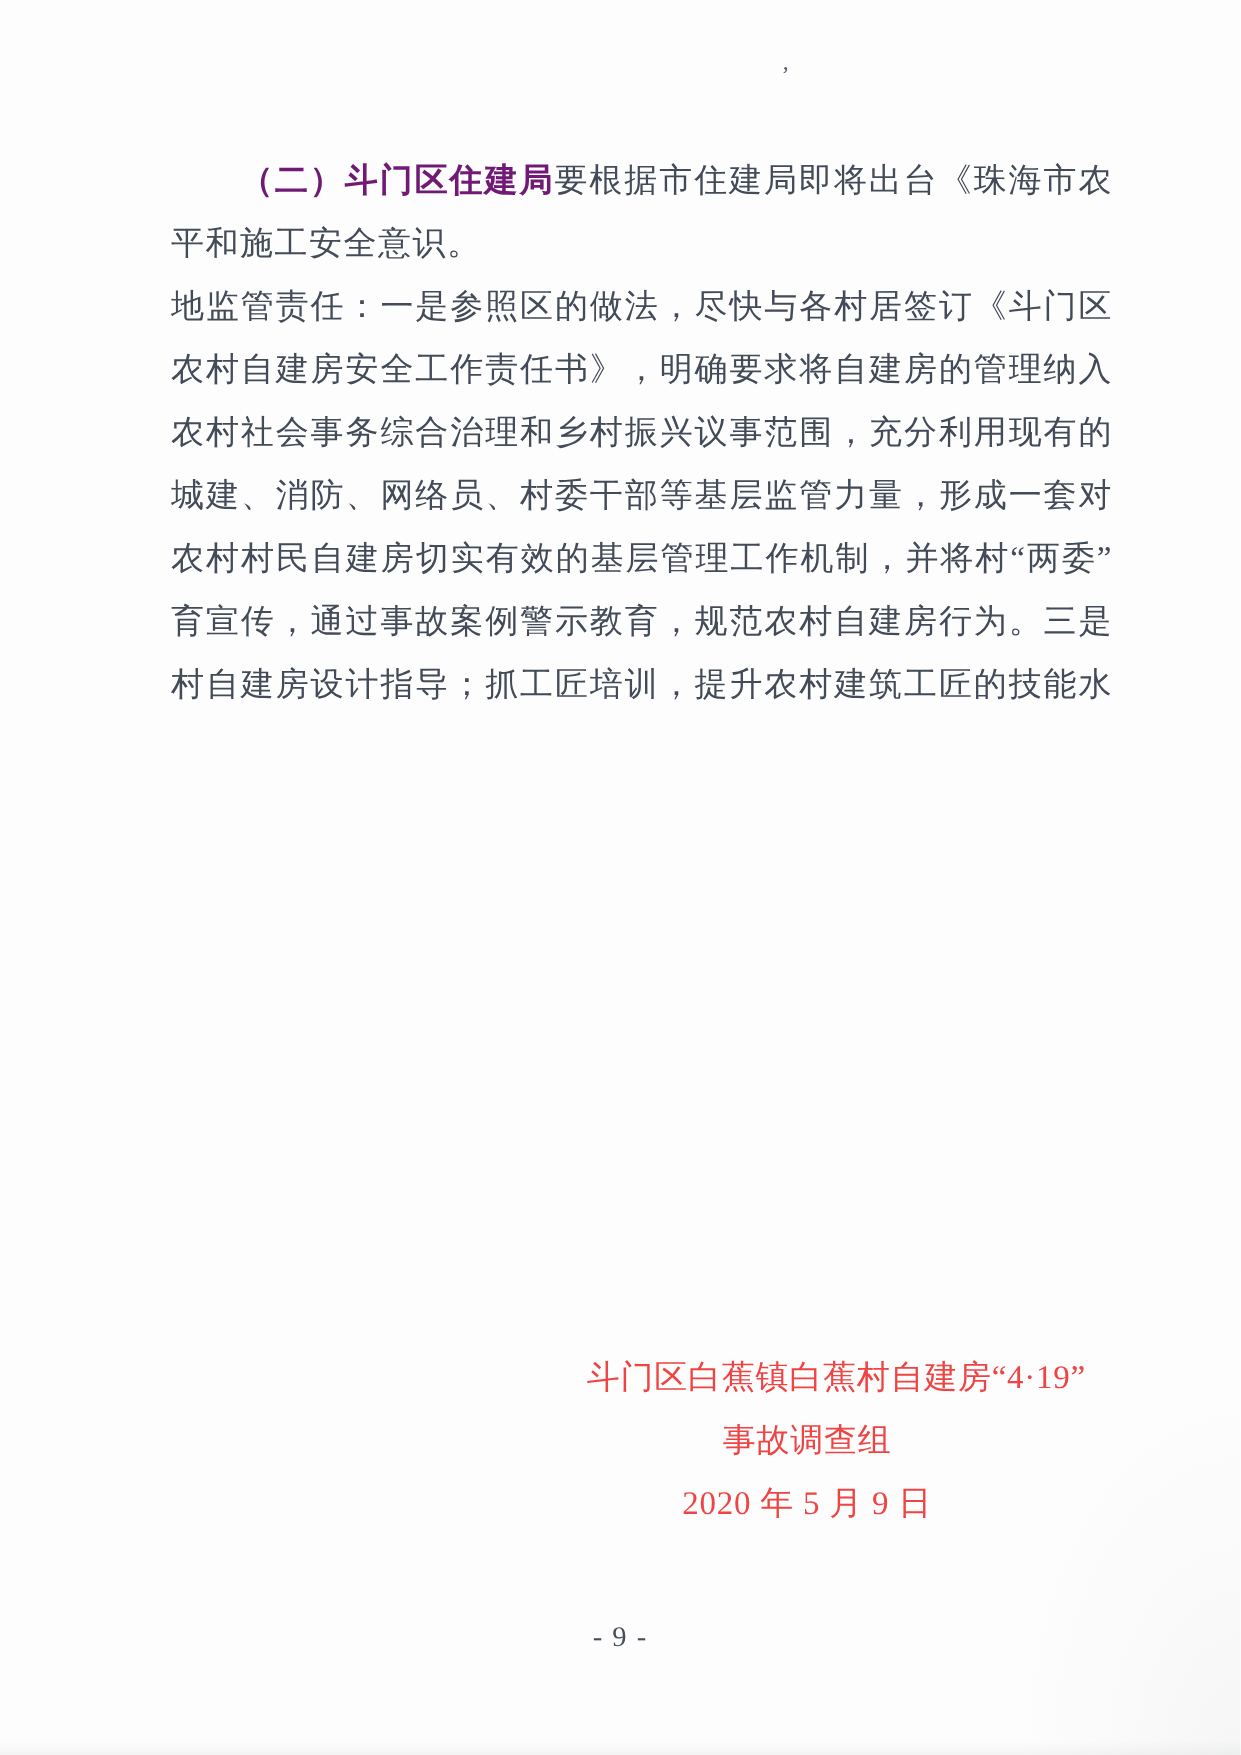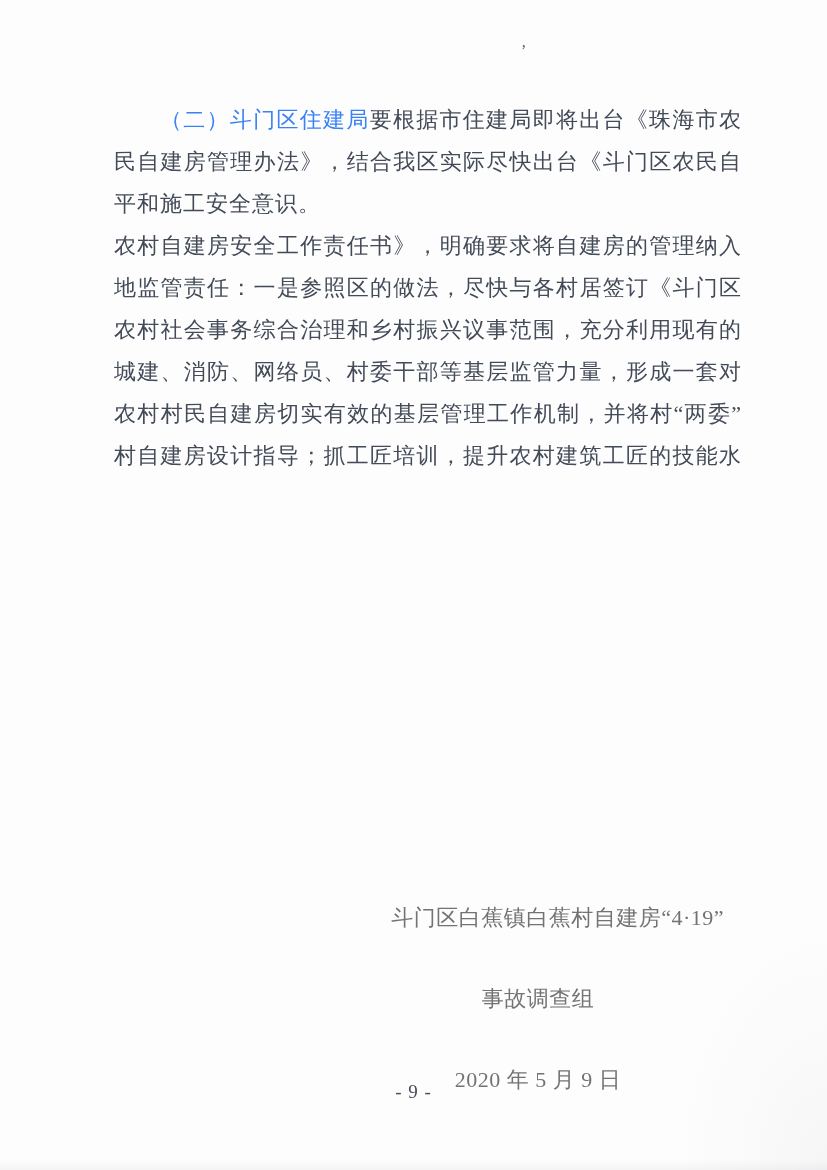--- a/index.html
+++ b/index.html
@@ -38,61 +38,61 @@
     word-break:break-all;
     white-space:nowrap;
   }
   .line.j {
     letter-spacing:0;
     text-align:justify;
     text-align-last:justify;
     white-space:normal;
   }
   .line.ind { padding-left:46px; }
-  .bold { font-weight:400; color:#3b82f6; }
+  .bold { font-weight:700; color:#701a75; }
   
   .signature {
     position:absolute; left:352px; top:897px; width:372px;
-    font-size:22px; color:#737373;
+    font-size:22px; color:#ef4444;
   }
   .sig-line {
     height:42px; line-height:42px;
     letter-spacing:0.5px;
     white-space:nowrap;
   }
   .sig-line.right { text-align:right; }
-  .sig-line.center { text-align:center;margin-top:39px; }
+  .sig-line.center { text-align:center; }
   
   .footer {
     position:absolute; left:0; top:1078px; width:827px;
     text-align:center;
     font-size:19px; line-height:28px;
     color:#474d5b;
     letter-spacing:1px;
   }
 </style>
 </head>
 <body>
 
 <div class="page">
 
   <span class="scan-speck">’</span>
 
   <div class="doc-body">
       <div>
         <div class="line j ind"><span class="bold">（二）斗门区住建局</span><span>要根据市住建局即将出台《珠海市农</span></div>
-        <div class="line j"><span>民自建房管理办法》，结合我区实际尽快出台《斗门区农民自</span></div>
         <div class="line"><span>平和施工安全意识。</span></div>
       </div>
       <div>
+        <div class="line j"><span>地监管责任：一是参照区的做法，尽快与各村居签订《斗门区</span></div>
         <div class="line j"><span>农村自建房安全工作责任书》，明确要求将自建房的管理纳入</span></div>
-        <div class="line j"><span>地监管责任：一是参照区的做法，尽快与各村居签订《斗门区</span></div>
         <div class="line j"><span>农村社会事务综合治理和乡村振兴议事范围，充分利用现有的</span></div>
         <div class="line j"><span>城建、消防、网络员、村委干部等基层监管力量，形成一套对</span></div>
         <div class="line j"><span>农村村民自建房切实有效的基层管理工作机制，并将村“两委”</span></div>
+        <div class="line j"><span>育宣传，通过事故案例警示教育，规范农村自建房行为。三是</span></div>
         <div class="line j"><span>村自建房设计指导；抓工匠培训，提升农村建筑工匠的技能水</span></div>
       </div>
     </div>
 
   <div class="signature">
       <div class="sig-line right">斗门区白蕉镇白蕉村自建房“4·19”</div>
       <div class="sig-line center">事故调查组</div>
       <div class="sig-line center">2020 年 5 月 9 日</div>
     </div>
 

